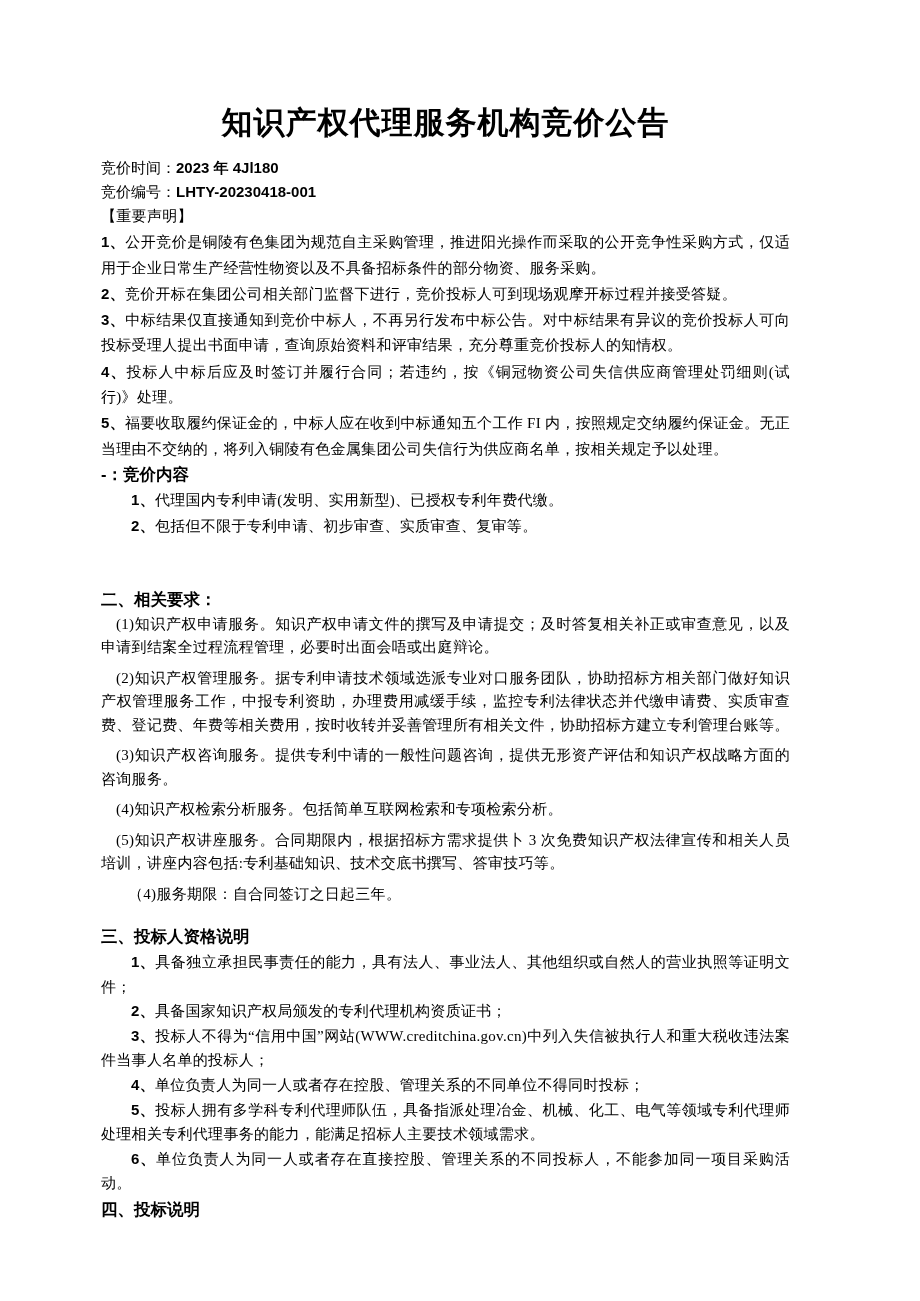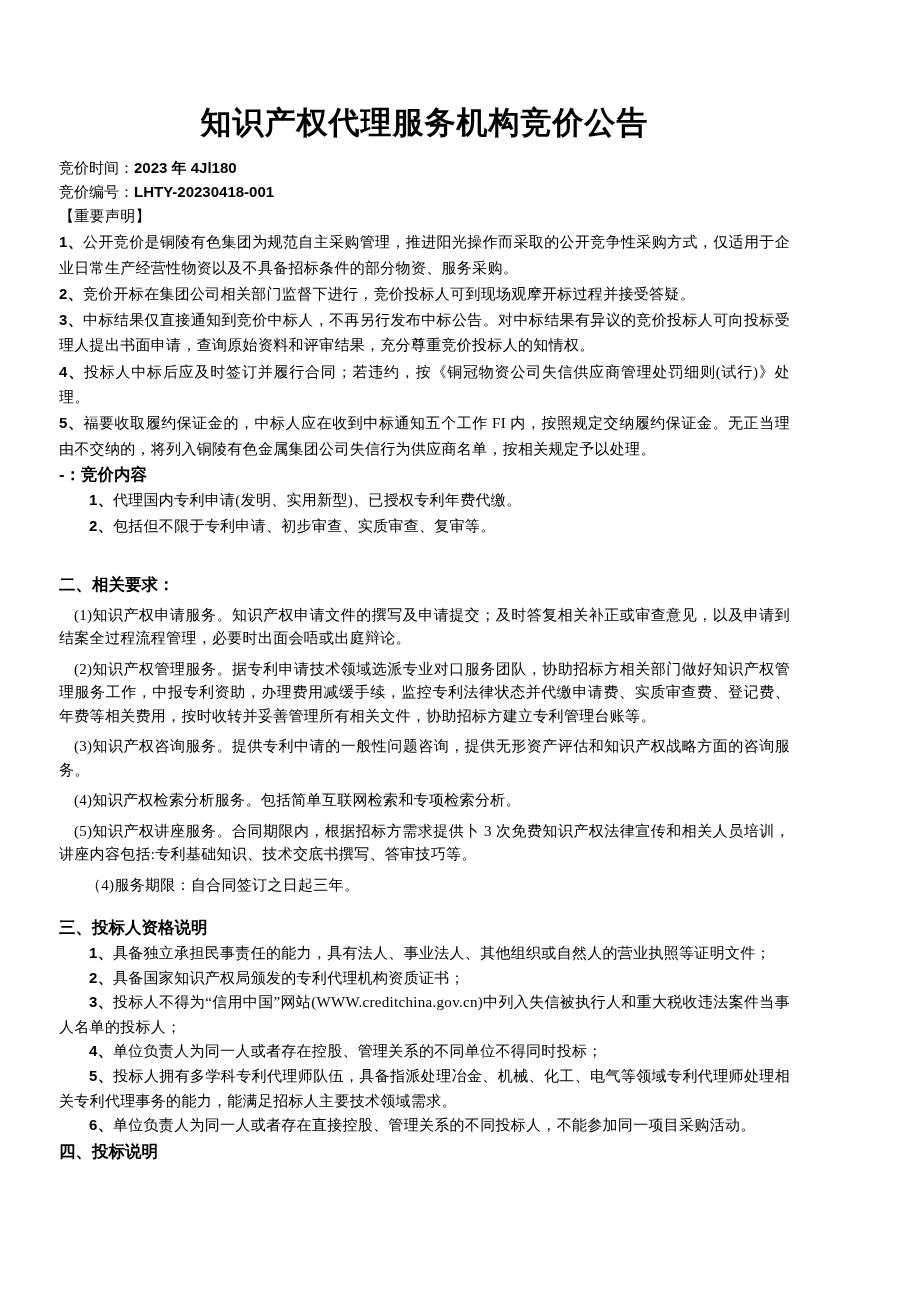--- a/index.html
+++ b/index.html
@@ -6,21 +6,21 @@
   html, body { background: #ffffff; }
   body {
     width: 920px;
     height: 1301px;
     font-family: "Liberation Serif", "DejaVu Serif", serif;
     color: #000000;
   }
   .page {
     width: 920px;
     height: 1301px;
-    padding: 102px 130px 0 59px;
+    padding: 102px 130px 0 101px;
     overflow: hidden;
   }
   .title {
     font-family: "Liberation Serif", "DejaVu Serif", serif;
     font-size: 31px;
     font-weight: bold;
     letter-spacing: 1px;
     text-align: center;
     line-height: 42px;
     margin-bottom: 12px;
@@ -47,29 +47,29 @@
     font-weight: bold;
   }
   .indent-2 { text-indent: 2em; }
   .sec-head {
     font-family: "Liberation Sans", "DejaVu Sans", sans-serif;
     font-size: 16.5px;
     font-weight: bold;
     line-height: 24px;
   }
   .content .sec-head { line-height: 25px; }
-  .requirements .sec-head { margin-top: 32px; }
+  .requirements .sec-head { margin-top: 47px; }
   .rpara {
     font-size: 15px;
     line-height: 23.5px;
     letter-spacing: 0.3px;
     text-indent: 1em;
     margin: 7px 0;
   }
-  .rpara.first { margin-top: 8px; }
+  .rpara.first { margin-top: 2px; }
   .rpara.indent-more { text-indent: 1.8em; }
   .quals .sec-head { margin-top: 20px; font-family: Liberation Mono, monospace; }
   .qitem {
     font-size: 15px;
     line-height: 24.6px;
     letter-spacing: 0.3px;
     text-indent: 2em;
   }
   .bidding-head { margin-top: 1px; }
 </style>

